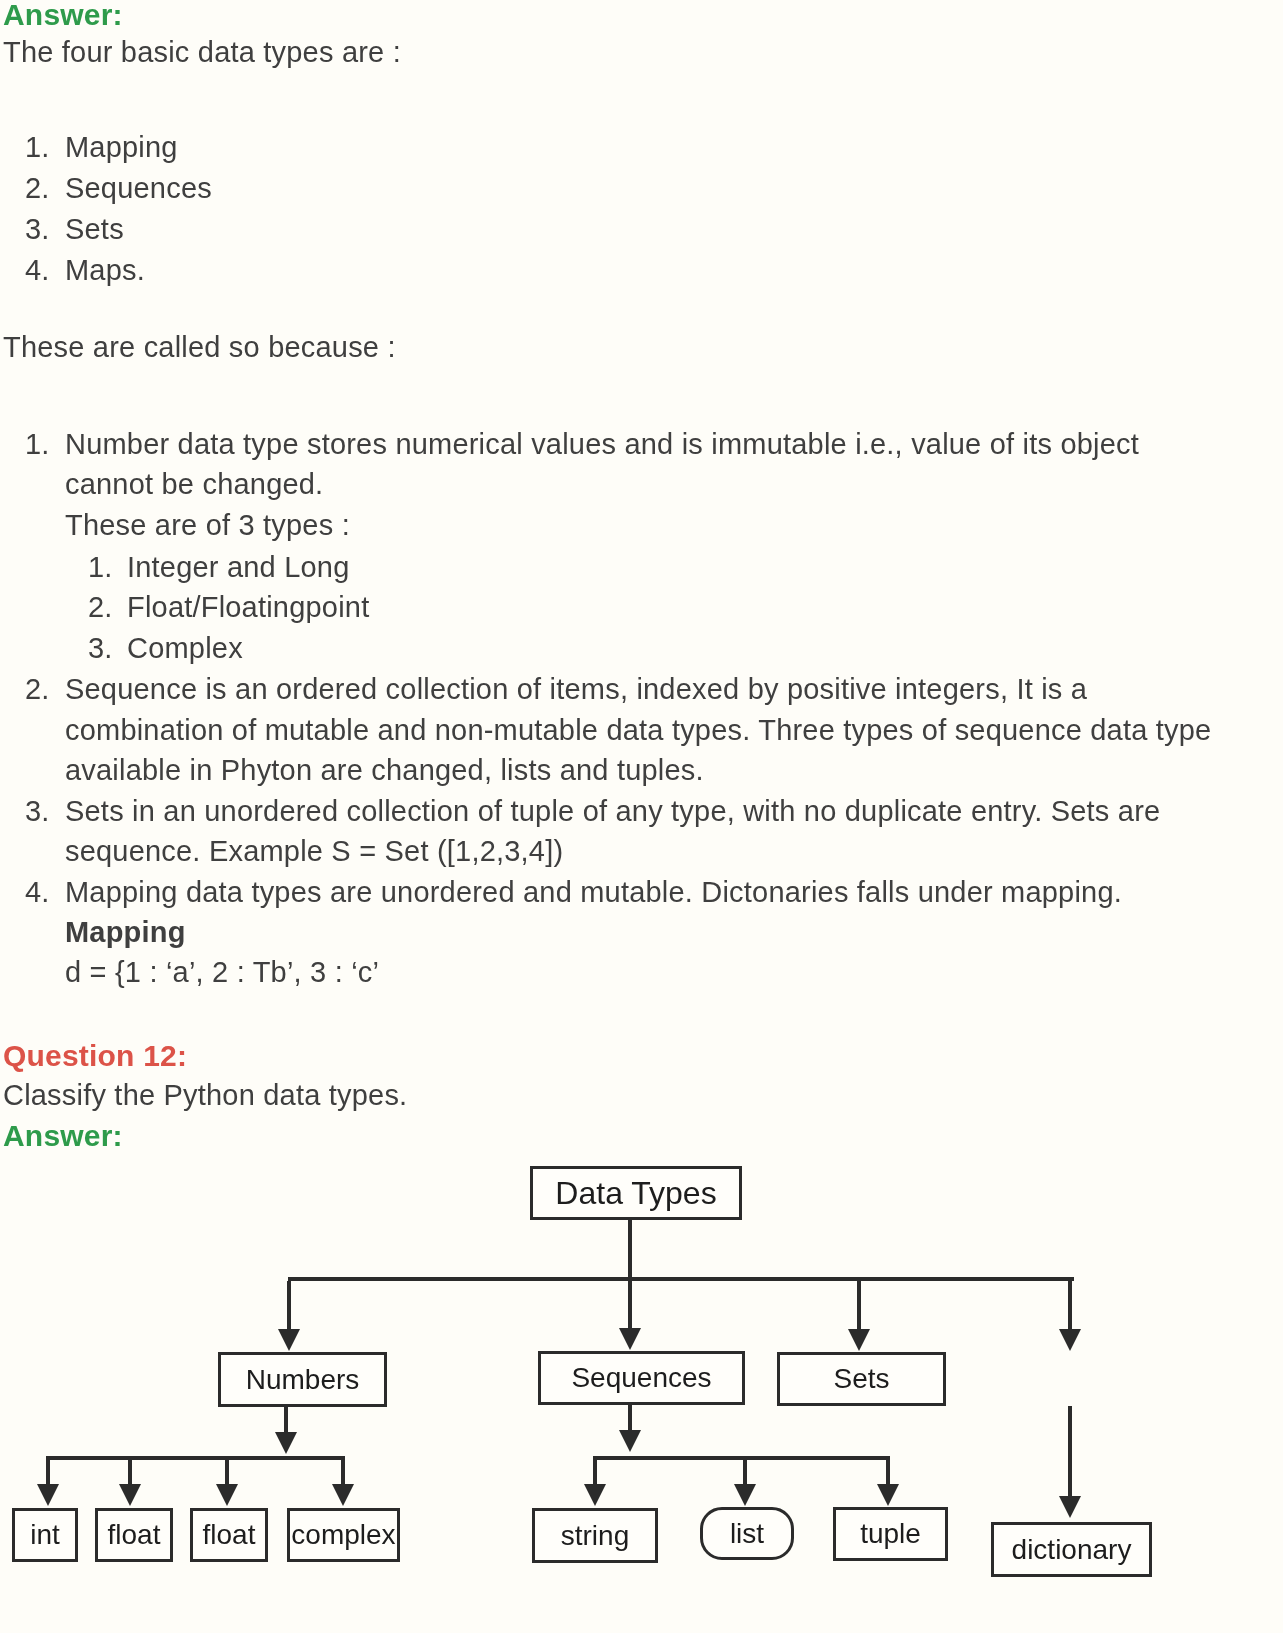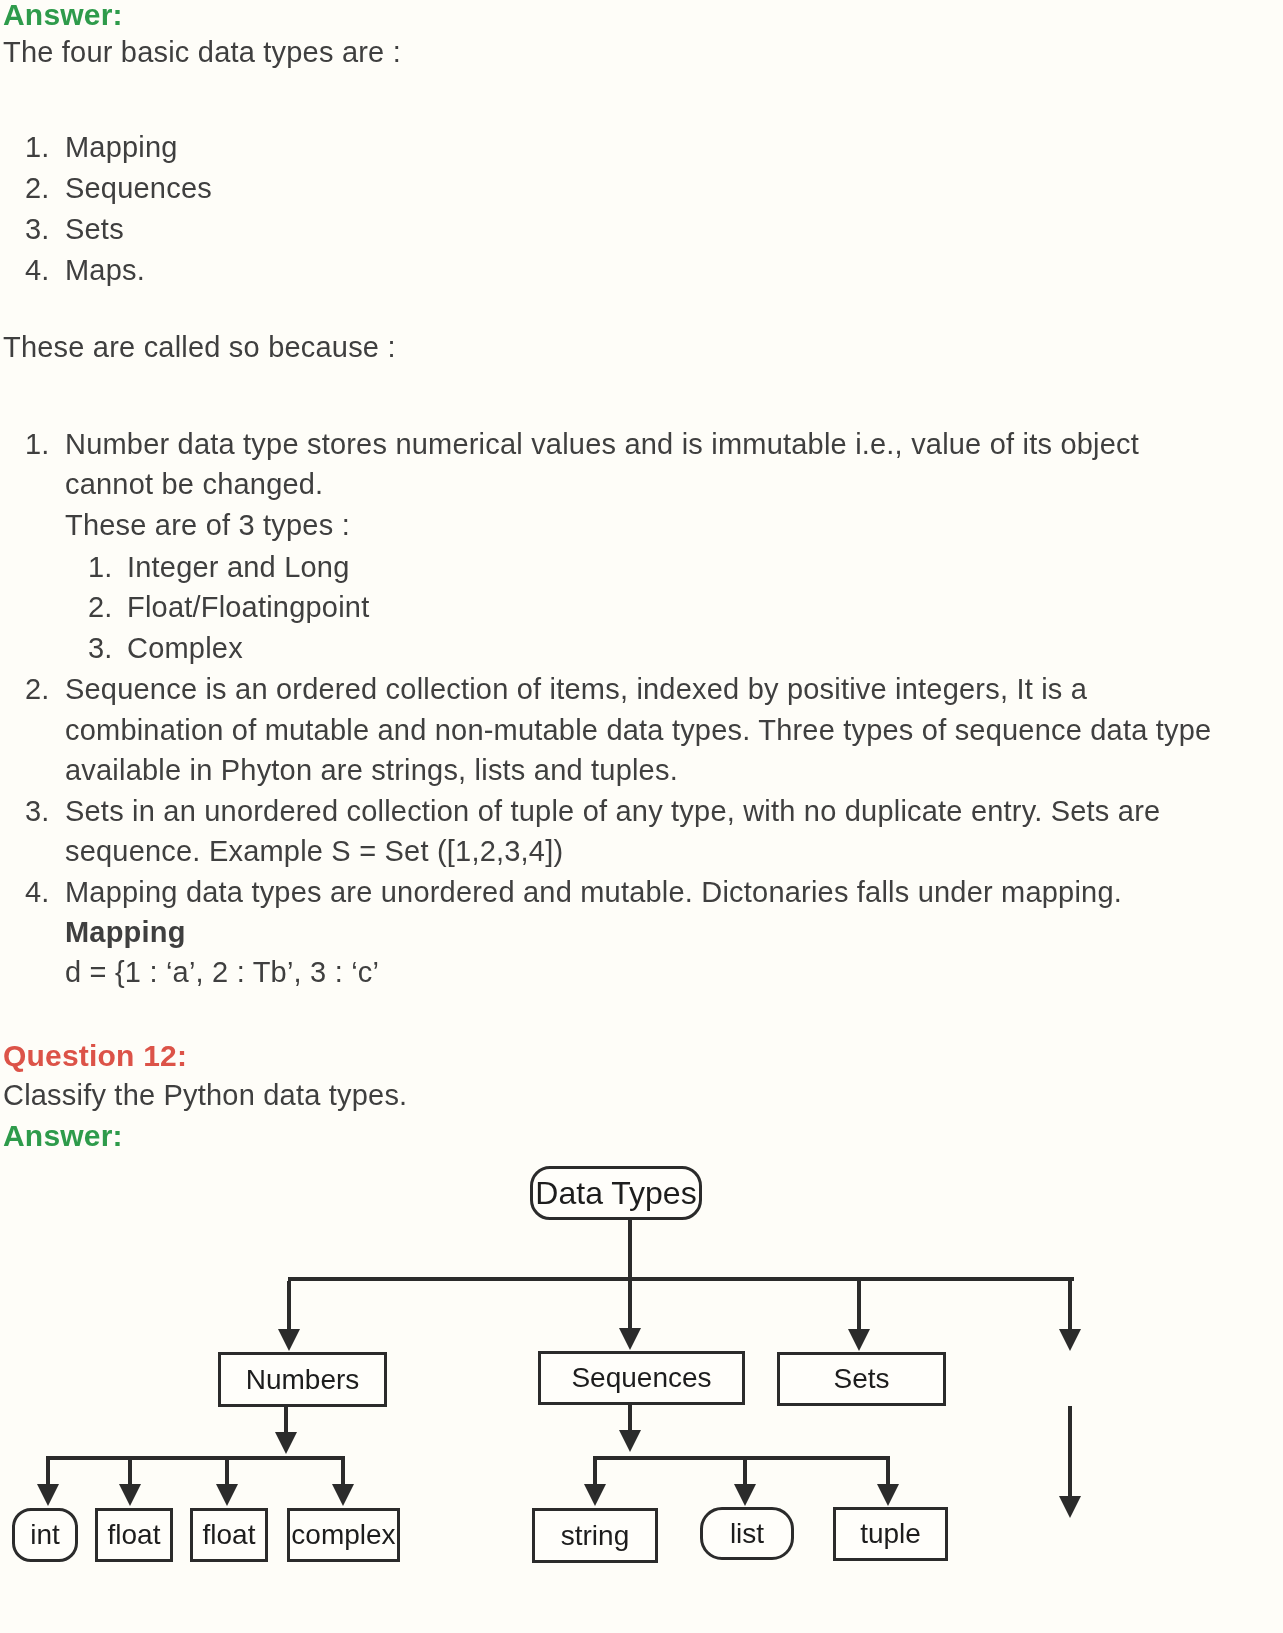--- a/index.html
+++ b/index.html
@@ -112,21 +112,21 @@
   </div>
 
   <div class="tline" style="top:672px">
     <span class="mk1">2.</span>
     <span class="tx1">Sequence is an ordered collection of items, indexed by positive integers, It is a</span>
   </div>
   <div class="tline" style="top:713px">
     <span class="tx1">combination of mutable and non-mutable data types. Three types of sequence data type</span>
   </div>
   <div class="tline" style="top:753px">
-    <span class="tx1">available in Phyton are strings, lists and tuples.</span>
+    <span class="tx1">available in Phyton are changed, lists and tuples.</span>
   </div>
 
   <div class="tline" style="top:794px">
     <span class="mk1">3.</span>
     <span class="tx1">Sets in an unordered collection of tuple of any type, with no duplicate entry. Sets are</span>
   </div>
   <div class="tline" style="top:834px">
     <span class="tx1">sequence. Example S = Set ([1,2,3,4])</span>
   </div>
 
@@ -144,21 +144,21 @@
   <div class="tline" style="top:1038px">
     <span class="tx0 h-red">Question 12:</span>
   </div>
   <div class="tline" style="top:1078px">
     <span class="tx0">Classify the Python data types.</span>
   </div>
   <div class="tline" style="top:1118px">
     <span class="tx0 h-green">Answer:</span>
   </div>
 
-  <div class="dbox" style="left:530px;top:1166px;width:172px;height:54px;font-size:32px;border-radius:20px;">Data Types</div>
+  <div class="dbox" style="left:530px;top:1166px;width:212px;height:54px;font-size:32px;">Data Types</div>
 
   <div class="dline" style="left:628px;top:1219px;width:4px;height:62px;"></div>
 
   <div class="dline" style="left:288px;top:1277px;width:786px;height:4px;"></div>
 
   <div class="dline" style="left:287px;top:1281px;width:4px;height:50px;"></div>
   <div class="darrow" style="left:278px;top:1329px;"></div>
 
   <div class="dline" style="left:628px;top:1281px;width:4px;height:48px;"></div>
   <div class="darrow" style="left:619px;top:1328px;"></div>
@@ -179,21 +179,21 @@
 
   <div class="dline" style="left:46px;top:1460px;width:4px;height:26px;"></div>
   <div class="darrow" style="left:37px;top:1484px;"></div>
   <div class="dline" style="left:128px;top:1460px;width:4px;height:26px;"></div>
   <div class="darrow" style="left:119px;top:1484px;"></div>
   <div class="dline" style="left:225px;top:1460px;width:4px;height:26px;"></div>
   <div class="darrow" style="left:216px;top:1484px;"></div>
   <div class="dline" style="left:341px;top:1460px;width:4px;height:26px;"></div>
   <div class="darrow" style="left:332px;top:1484px;"></div>
 
-  <div class="dbox" style="left:12px;top:1508px;width:66px;height:54px;border-radius:19px;">int</div>
+  <div class="dbox" style="left:12px;top:1508px;width:66px;height:54px;">int</div>
   <div class="dbox" style="left:95px;top:1508px;width:78px;height:54px;">float</div>
   <div class="dbox" style="left:190px;top:1508px;width:78px;height:54px;">float</div>
   <div class="dbox" style="left:287px;top:1508px;width:113px;height:54px;">complex</div>
 
   <div class="dline" style="left:628px;top:1405px;width:4px;height:25px;"></div>
   <div class="darrow" style="left:619px;top:1430px;"></div>
   <div class="dline" style="left:593px;top:1456px;width:297px;height:4px;"></div>
 
   <div class="dline" style="left:593px;top:1460px;width:4px;height:26px;"></div>
   <div class="darrow" style="left:584px;top:1484px;"></div>
@@ -201,16 +201,17 @@
   <div class="darrow" style="left:734px;top:1484px;"></div>
   <div class="dline" style="left:886px;top:1460px;width:4px;height:26px;"></div>
   <div class="darrow" style="left:877px;top:1484px;"></div>
 
   <div class="dbox" style="left:532px;top:1508px;width:126px;height:55px;">string</div>
   <div class="dbox" style="left:700px;top:1507px;width:94px;height:53px;border-radius:22px;">list</div>
   <div class="dbox" style="left:833px;top:1507px;width:115px;height:54px;">tuple</div>
 
   <div class="dline" style="left:1068px;top:1406px;width:4px;height:92px;"></div>
   <div class="darrow" style="left:1059px;top:1496px;"></div>
+  <div class="dbox" style="left:991px;top:1522px;width:161px;height:55px;">dictionary</div>
 
   <div class="caption" style="left:523px;top:1680px;">Python Data types</div>
 
 </div>
 
 </body></html>

